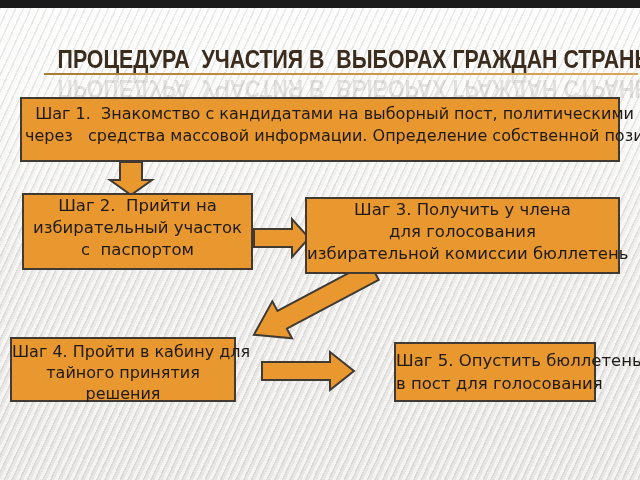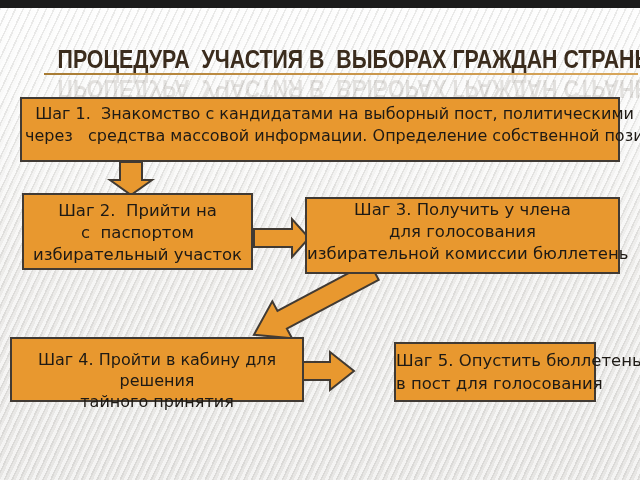--- a/index.html
+++ b/index.html
@@ -43,25 +43,25 @@
   .step {
     position:absolute; box-sizing:border-box;
     background:#e8982f; border:2px solid #413a33;
     color:#1e1a15;
   }
   .step .ln { display:block; white-space:pre; }
   .step.centered { text-align:center; }
   .step-1 { left:20px;  top:97px;  width:600px; height:65px;
             font-size:16px;   line-height:22px; padding:4px 0 0 3px; }
   .step-2 { left:22px;  top:193px; width:231px; height:77px;
-            font-size:16.5px; line-height:22px; padding-top:5px; }
+            font-size:16.5px; line-height:22px; }
   .step-3 { left:305px; top:197px; width:315px; height:77px;
             font-size:16.5px; line-height:22px; padding-top:0; }
-  .step-4 { left:10px;  top:337px; width:294px; height:65px;
-            font-size:16px;   line-height:21px; padding-top:10px; }
+  .step-4 { left:10px;  top:337px; width:226px; height:65px;
+            font-size:16px;   line-height:21px; padding-top:2px; }
   .step-5 { left:355px; top:342px; width:202px; height:60px;
             font-size:16.5px; line-height:23px; padding-top:5px;margin-left:39px; }
 </style>
 </head>
 <body>
 
 <div class="slide">
 
   <div class="top-bar"></div>
 
@@ -76,34 +76,34 @@
     <polygon points="262,362 330,362 330,352 354,371 330,390 330,380 262,380"></polygon>
   </svg>
 
   <div class="step step-1">
     <span class="ln">  Шаг 1.  Знакомство с кандидатами на выборный пост, политическими партиями</span>
     <span class="ln">через   средства массовой информации. Определение собственной позиции.</span>
   </div>
 
   <div class="step step-2 centered">
     <span class="ln">Шаг 2.  Прийти на</span>
+    <span class="ln">избирательный участок</span>
     <span class="ln">с  паспортом</span>
-    <span class="ln">избирательный участок</span>
   </div>
 
   <div class="step step-3 centered">
     <span class="ln">Шаг 3. Получить у члена</span>
     <span class="ln">для голосования</span>
     <span class="ln">избирательной комиссии бюллетень</span>
   </div>
 
   <div class="step step-4 centered">
     <span class="ln">Шаг 4. Пройти в кабину для</span>
+    <span class="ln">тайного принятия</span>
     <span class="ln">решения</span>
-    <span class="ln">тайного принятия</span>
   </div>
 
   <div class="step step-5 centered">
     <span class="ln">Шаг 5. Опустить бюллетень</span>
     <span class="ln">в пост для голосования</span>
   </div>
 
 </div>
 
 </body></html>

